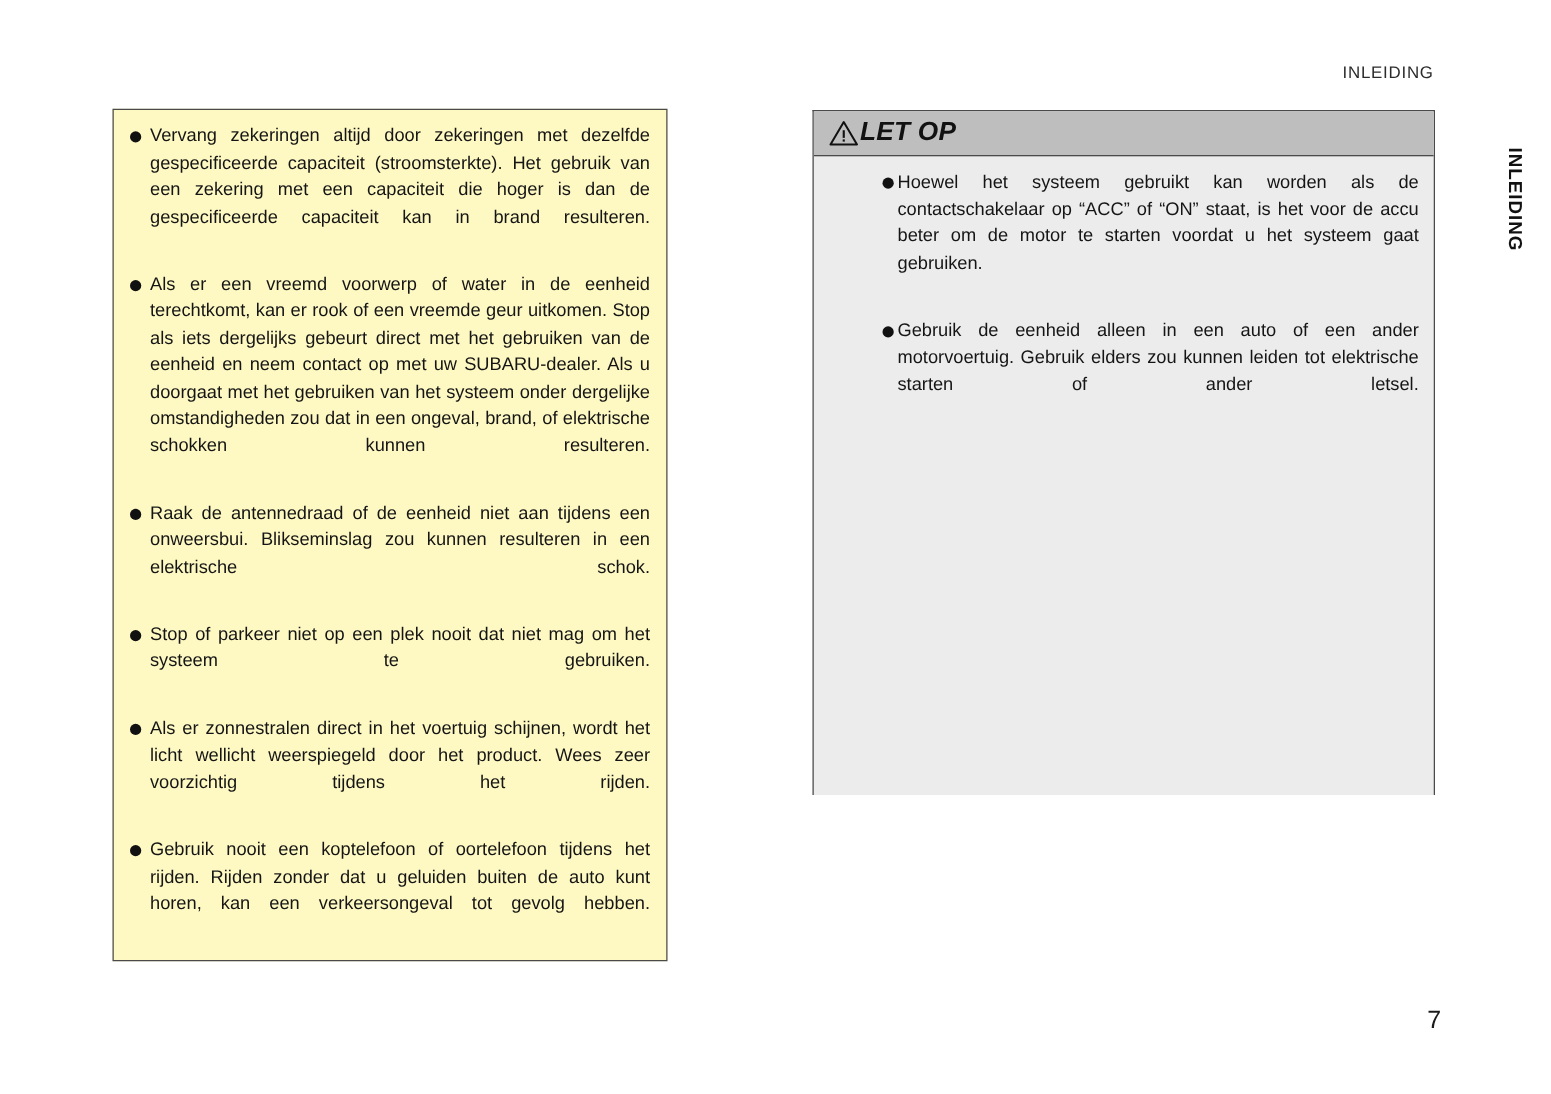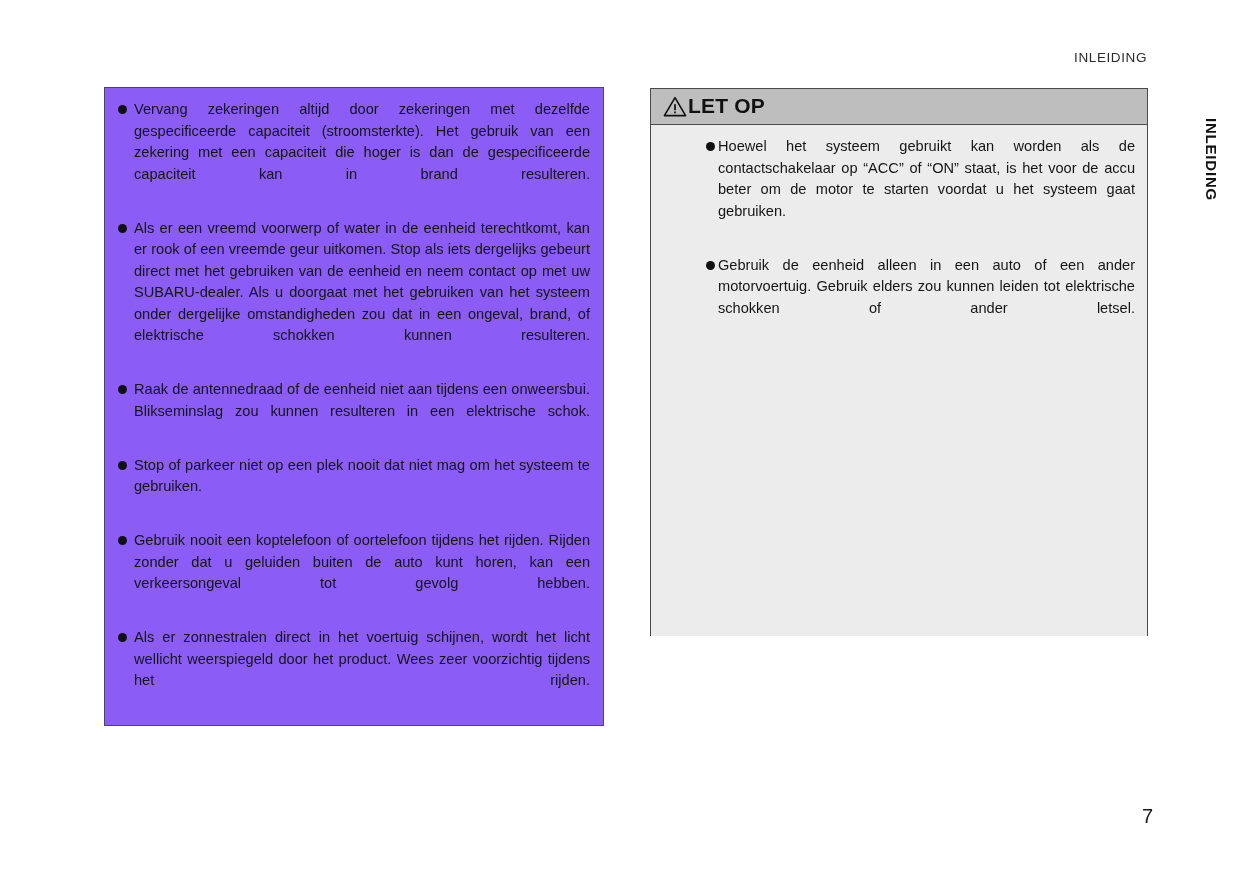--- a/index.html
+++ b/index.html
@@ -49,25 +49,25 @@
     position: absolute;
     top: 805px;
     right: 88px;
     font-size: 20px;
     color: #1a1a1a;
   }
 
   
   .col-left {
     position: absolute;
-    left: 104px;
+    left: 90px;
     top: 87px;
-    width: 500px;
+    width: 444px;
     box-sizing: border-box;
-    background: #8b5cf6;
+    background: #fef9c3;
     border: 1.6px solid #4a4a4a;
   }
   .col-right {
     position: absolute;
     left: 650px;
     top: 88px;
     width: 498px;
     height: 548px;
     box-sizing: border-box;
     background: #ececec;
@@ -78,20 +78,21 @@
 
   
   .caution-bar {
     height: 36px;
     background: #bebebe;
     border-bottom: 1.6px solid #4a4a4a;
     display: flex;
     align-items: center;
     padding: 0 0 0 12px;
     box-sizing: border-box;
+    font-style: italic;
   }
   .warn-icon {
     width: 24px;
     height: 21px;
     flex: 0 0 auto;
     display: block;
     margin-right: 1px;
   }
   .caution-title {
     font-size: 21px;
@@ -165,25 +166,25 @@
       <li class="bullet-item">
         <span class="bullet-dot"></span>
         <span class="bullet-text">Raak de antennedraad of de eenheid niet aan tijdens een onweersbui. Blikseminslag zou kunnen resulteren in een elektrische schok.</span>
       </li>
       <li class="bullet-item">
         <span class="bullet-dot"></span>
         <span class="bullet-text">Stop of parkeer niet op een plek nooit dat niet mag om het systeem te gebruiken.</span>
       </li>
       <li class="bullet-item">
         <span class="bullet-dot"></span>
+        <span class="bullet-text">Als er zonnestralen direct in het voertuig schijnen, wordt het licht wellicht weerspiegeld door het product. Wees zeer voorzichtig tijdens het rijden.</span>
+      </li>
+      <li class="bullet-item">
+        <span class="bullet-dot"></span>
         <span class="bullet-text">Gebruik nooit een koptelefoon of oortelefoon tijdens het rijden. Rijden zonder dat u geluiden buiten de auto kunt horen, kan een verkeersongeval tot gevolg hebben.</span>
-      </li>
-      <li class="bullet-item">
-        <span class="bullet-dot"></span>
-        <span class="bullet-text">Als er zonnestralen direct in het voertuig schijnen, wordt het licht wellicht weerspiegeld door het product. Wees zeer voorzichtig tijdens het rijden.</span>
       </li>
     </ul>
 </div>
 
 <div class="col-right">
 
   <div class="caution-bar">
     <svg class="warn-icon" viewBox="0 0 24 21">
       <path d="M12 1.6 L22.6 19.6 L1.4 19.6 Z" fill="none" stroke="#111111" stroke-width="1.6" stroke-linejoin="round"></path>
       <rect x="11.15" y="8.2" width="1.7" height="6.1" fill="#111111"></rect>
@@ -192,18 +193,18 @@
     <span class="caution-title">LET OP</span>
   </div>
 
   <ul class="bullet-list">
       <li class="bullet-item">
         <span class="bullet-dot"></span>
         <span class="bullet-text">Hoewel het systeem gebruikt kan worden als de contactschakelaar op “ACC” of “ON” staat, is het voor de accu beter om de motor te starten voordat u het systeem gaat gebruiken.</span>
       </li>
       <li class="bullet-item">
         <span class="bullet-dot"></span>
-        <span class="bullet-text">Gebruik de eenheid alleen in een auto of een ander motorvoertuig. Gebruik elders zou kunnen leiden tot elektrische schokken of ander letsel.</span>
+        <span class="bullet-text">Gebruik de eenheid alleen in een auto of een ander motorvoertuig. Gebruik elders zou kunnen leiden tot elektrische starten of ander letsel.</span>
       </li>
     </ul>
 </div>
 
 <div class="page-number">7</div>
 
 </body></html>

